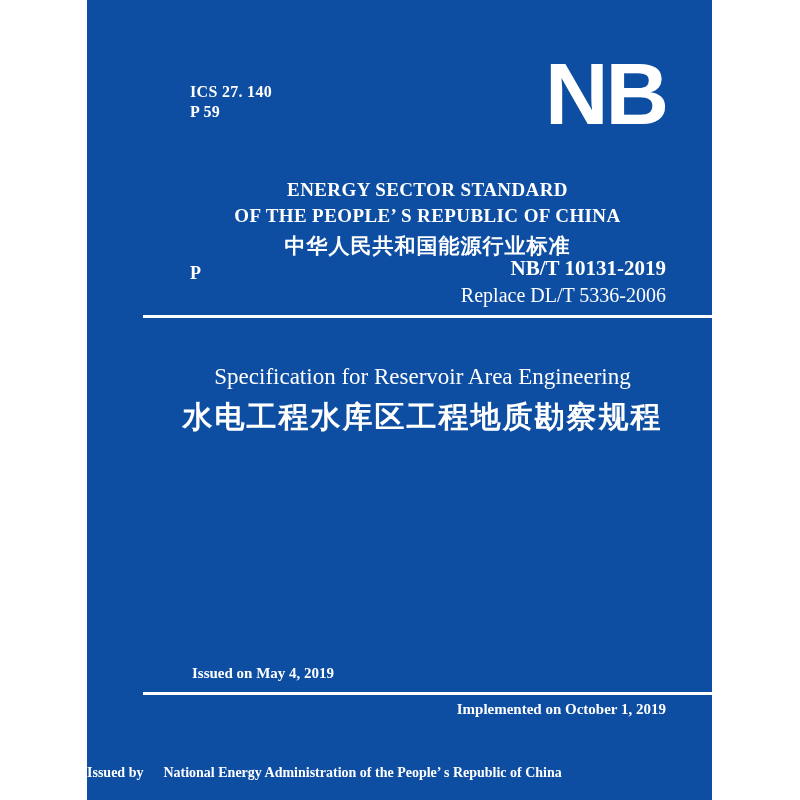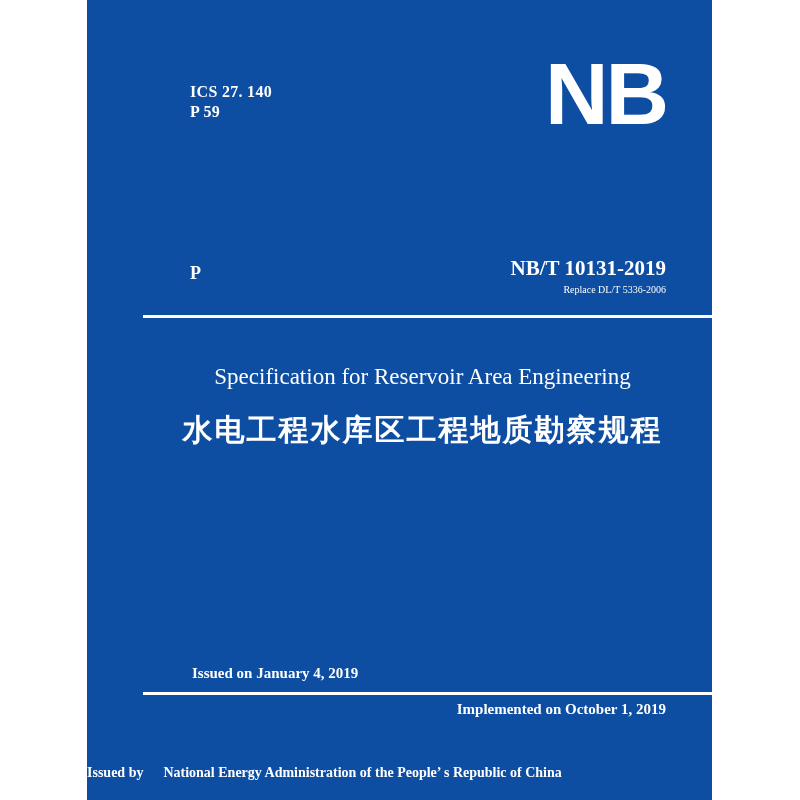--- a/index.html
+++ b/index.html
@@ -79,21 +79,21 @@
     right: 46px;
     top: 256px;
     font-weight: bold;
     font-size: 21px;
     text-align: left;
   }
   .std-replaces {
     position: absolute;
     right: 46px;
     top: 284px;
-    font-size: 10px;
+    font-size: 20px;
   }
   .rule {
     position: absolute;
     left: 56px;
     right: 0;
     height: 3px;
     background: #ffffff;
   }
   .rule-top { top: 315px; }
   .rule-bottom { top: 692px; }
@@ -106,21 +106,21 @@
   }
   .title-en {
     font-weight: normal;
     font-size: 23px;
     line-height: 31px;
   }
   .title-zh {
     font-weight: bold;
     font-size: 30px;
     line-height: 36px;
-    margin-top: 20px;
+    margin-top: 7px;
     letter-spacing: 2px;
   }
   .issued-on {
     position: absolute;
     left: 105px;
     top: 665px;
     font-weight: bold;
     font-size: 15px;
   }
   .implemented-on {
@@ -149,34 +149,39 @@
 <div class="page">
   <div class="cover" style="background: rgb(13, 78, 162);">
 
     <div class="ics-block">
       <div>ICS 27. 140</div>
       <div>P 59</div>
     </div>
 
     <div class="nb-logo">NB</div>
 
+    <div class="heading-block">
+      <div class="heading-en">ENERGY SECTOR STANDARD</div>
+      <div class="heading-en">OF THE PEOPLE’ S REPUBLIC OF CHINA</div>
+      <div class="heading-zh">中华人民共和国能源行业标准</div>
+    </div>
 
     <div class="p-mark">P</div>
 
     <div class="std-number">NB/T 10131-2019</div>
     <div class="std-replaces">Replace DL/T 5336-2006</div>
 
     <div class="rule rule-top" style="background: rgb(255, 255, 255);"></div>
 
     <div class="title-block">
       <div class="title-en">Specification for Reservoir Area Engineering</div>
       <div class="title-zh">水电工程水库区工程地质勘察规程</div>
     </div>
 
-    <div class="issued-on">Issued on January 4, 2019</div>
+    <div class="issued-on">Issued on May 4, 2019</div>
     <div class="implemented-on">Implemented on October 1, 2019</div>
 
     <div class="rule rule-bottom" style="background: rgb(255, 255, 255);"></div>
 
     <div class="issued-by">
       <span>Issued by</span><span class="gap"></span><span>National Energy Administration of the People’ s Republic of China</span>
     </div>
 
   </div>
 </div>

